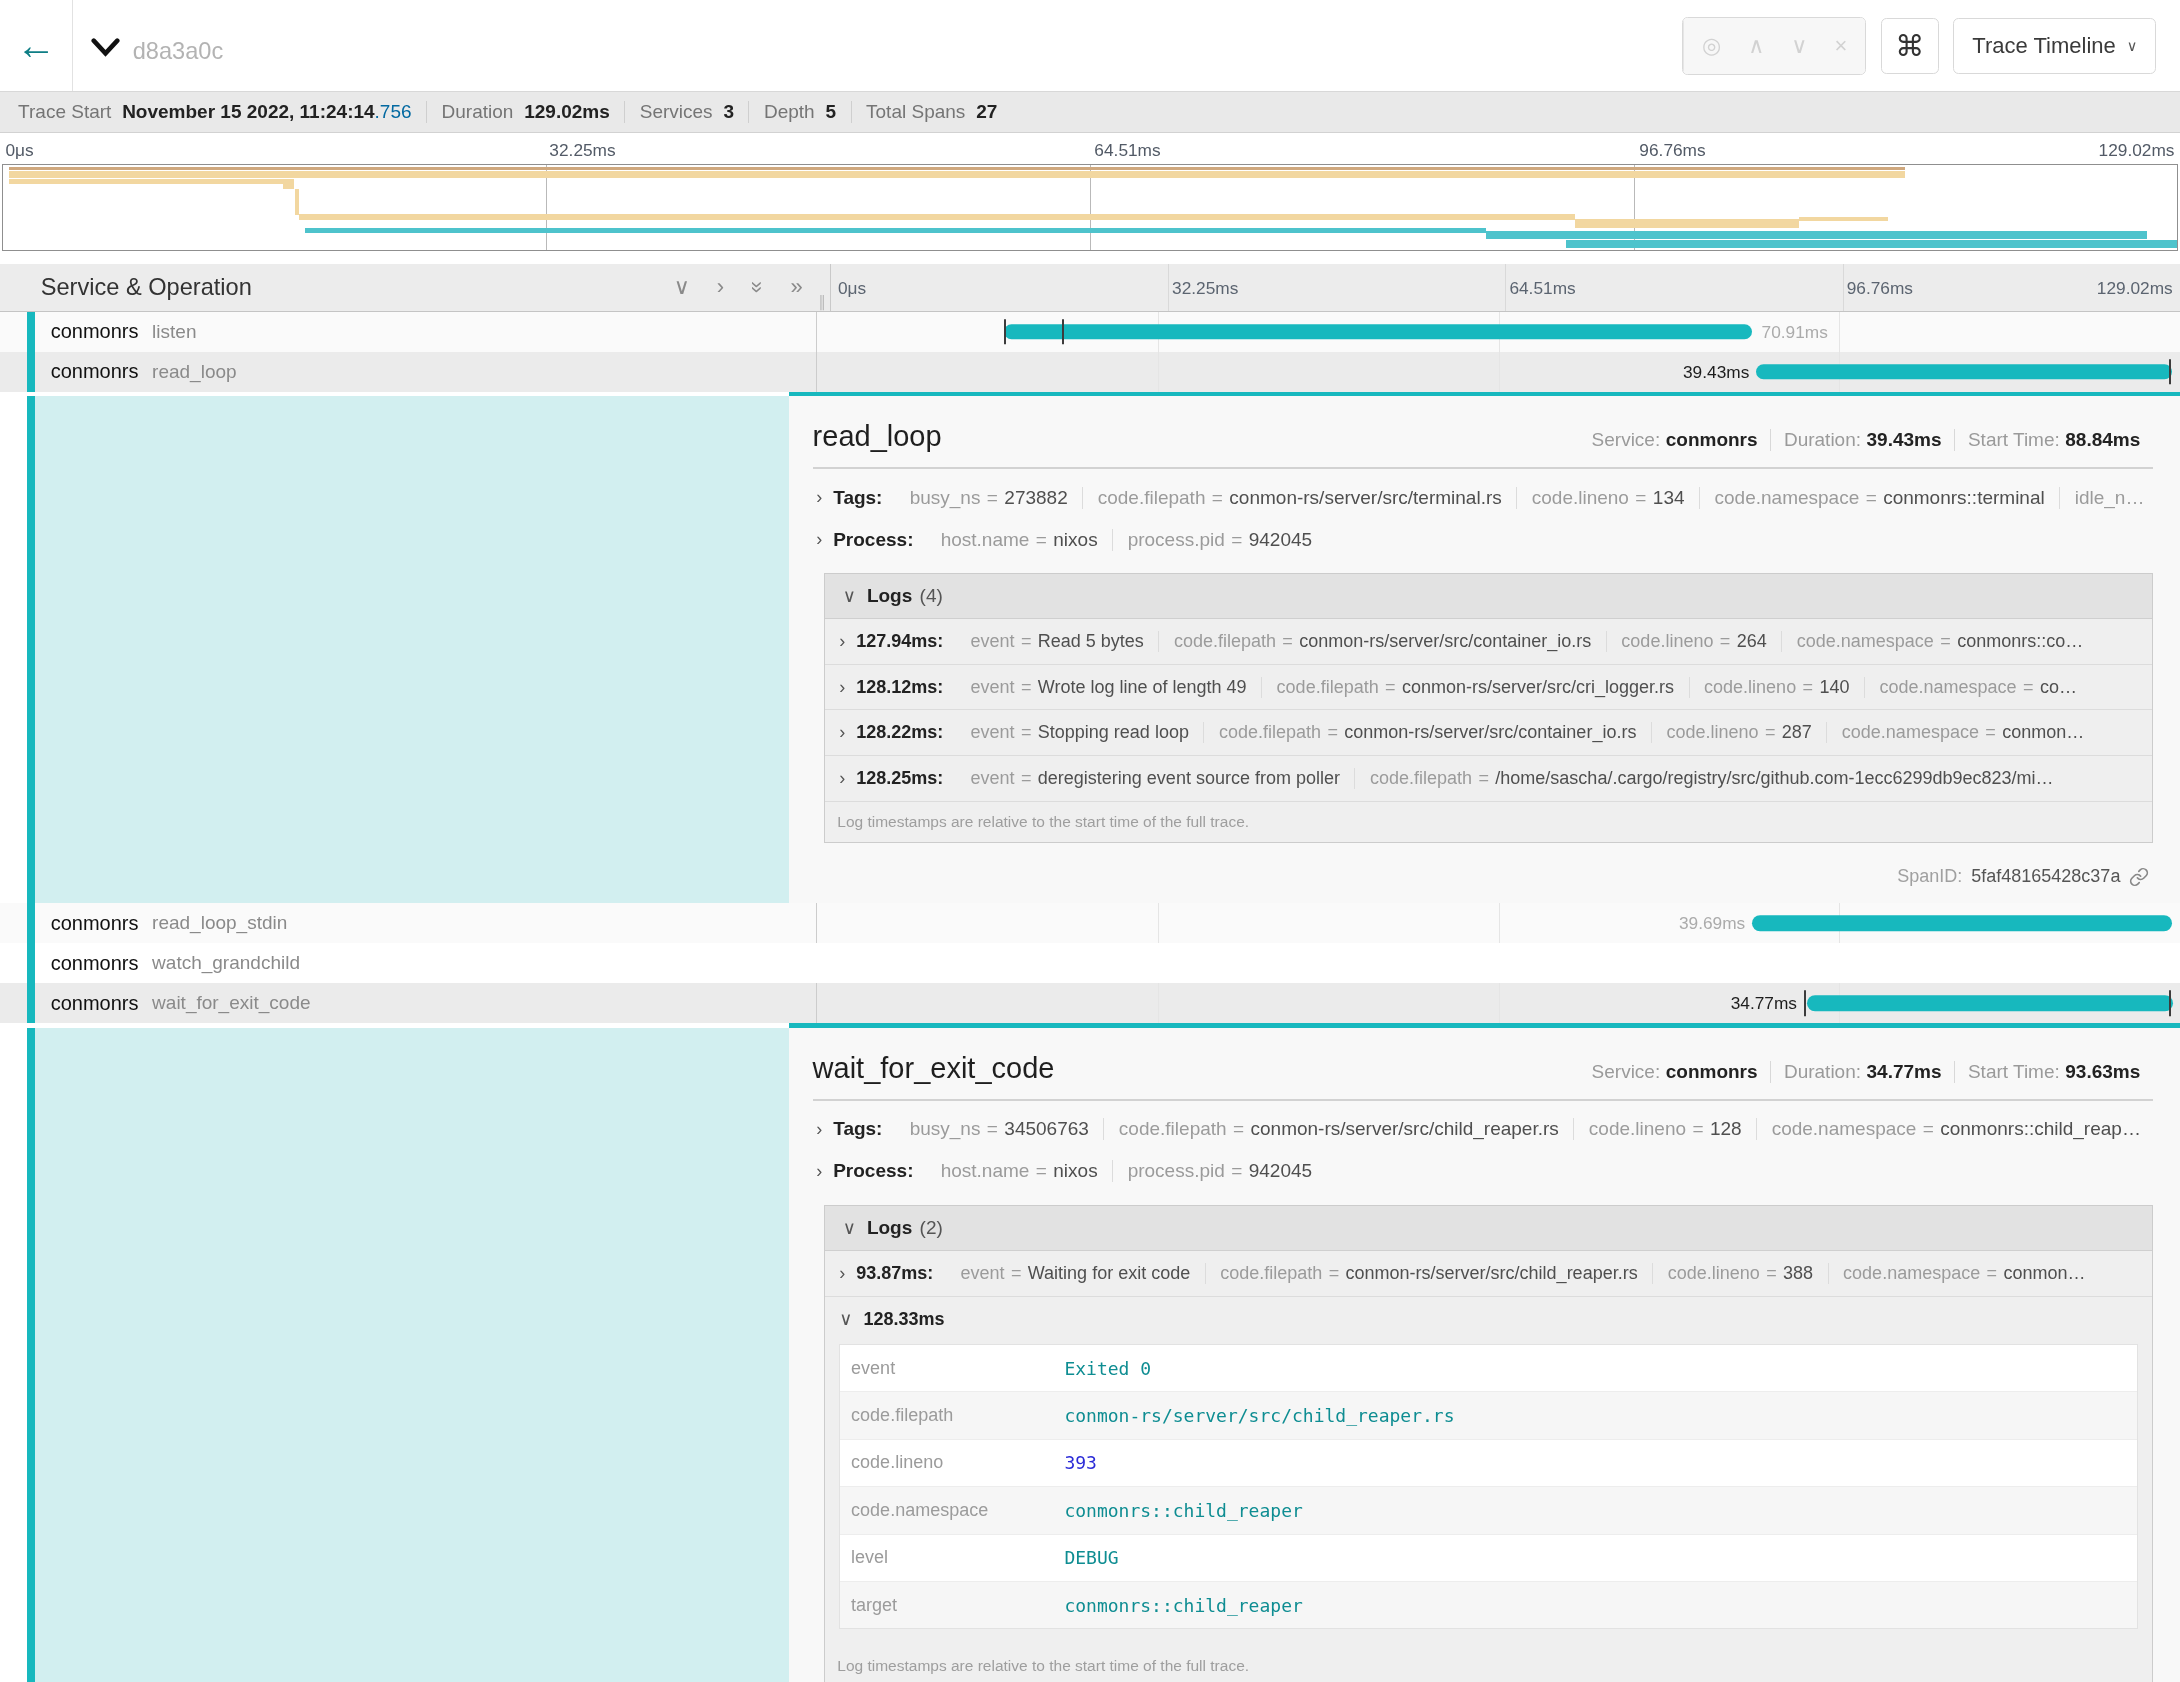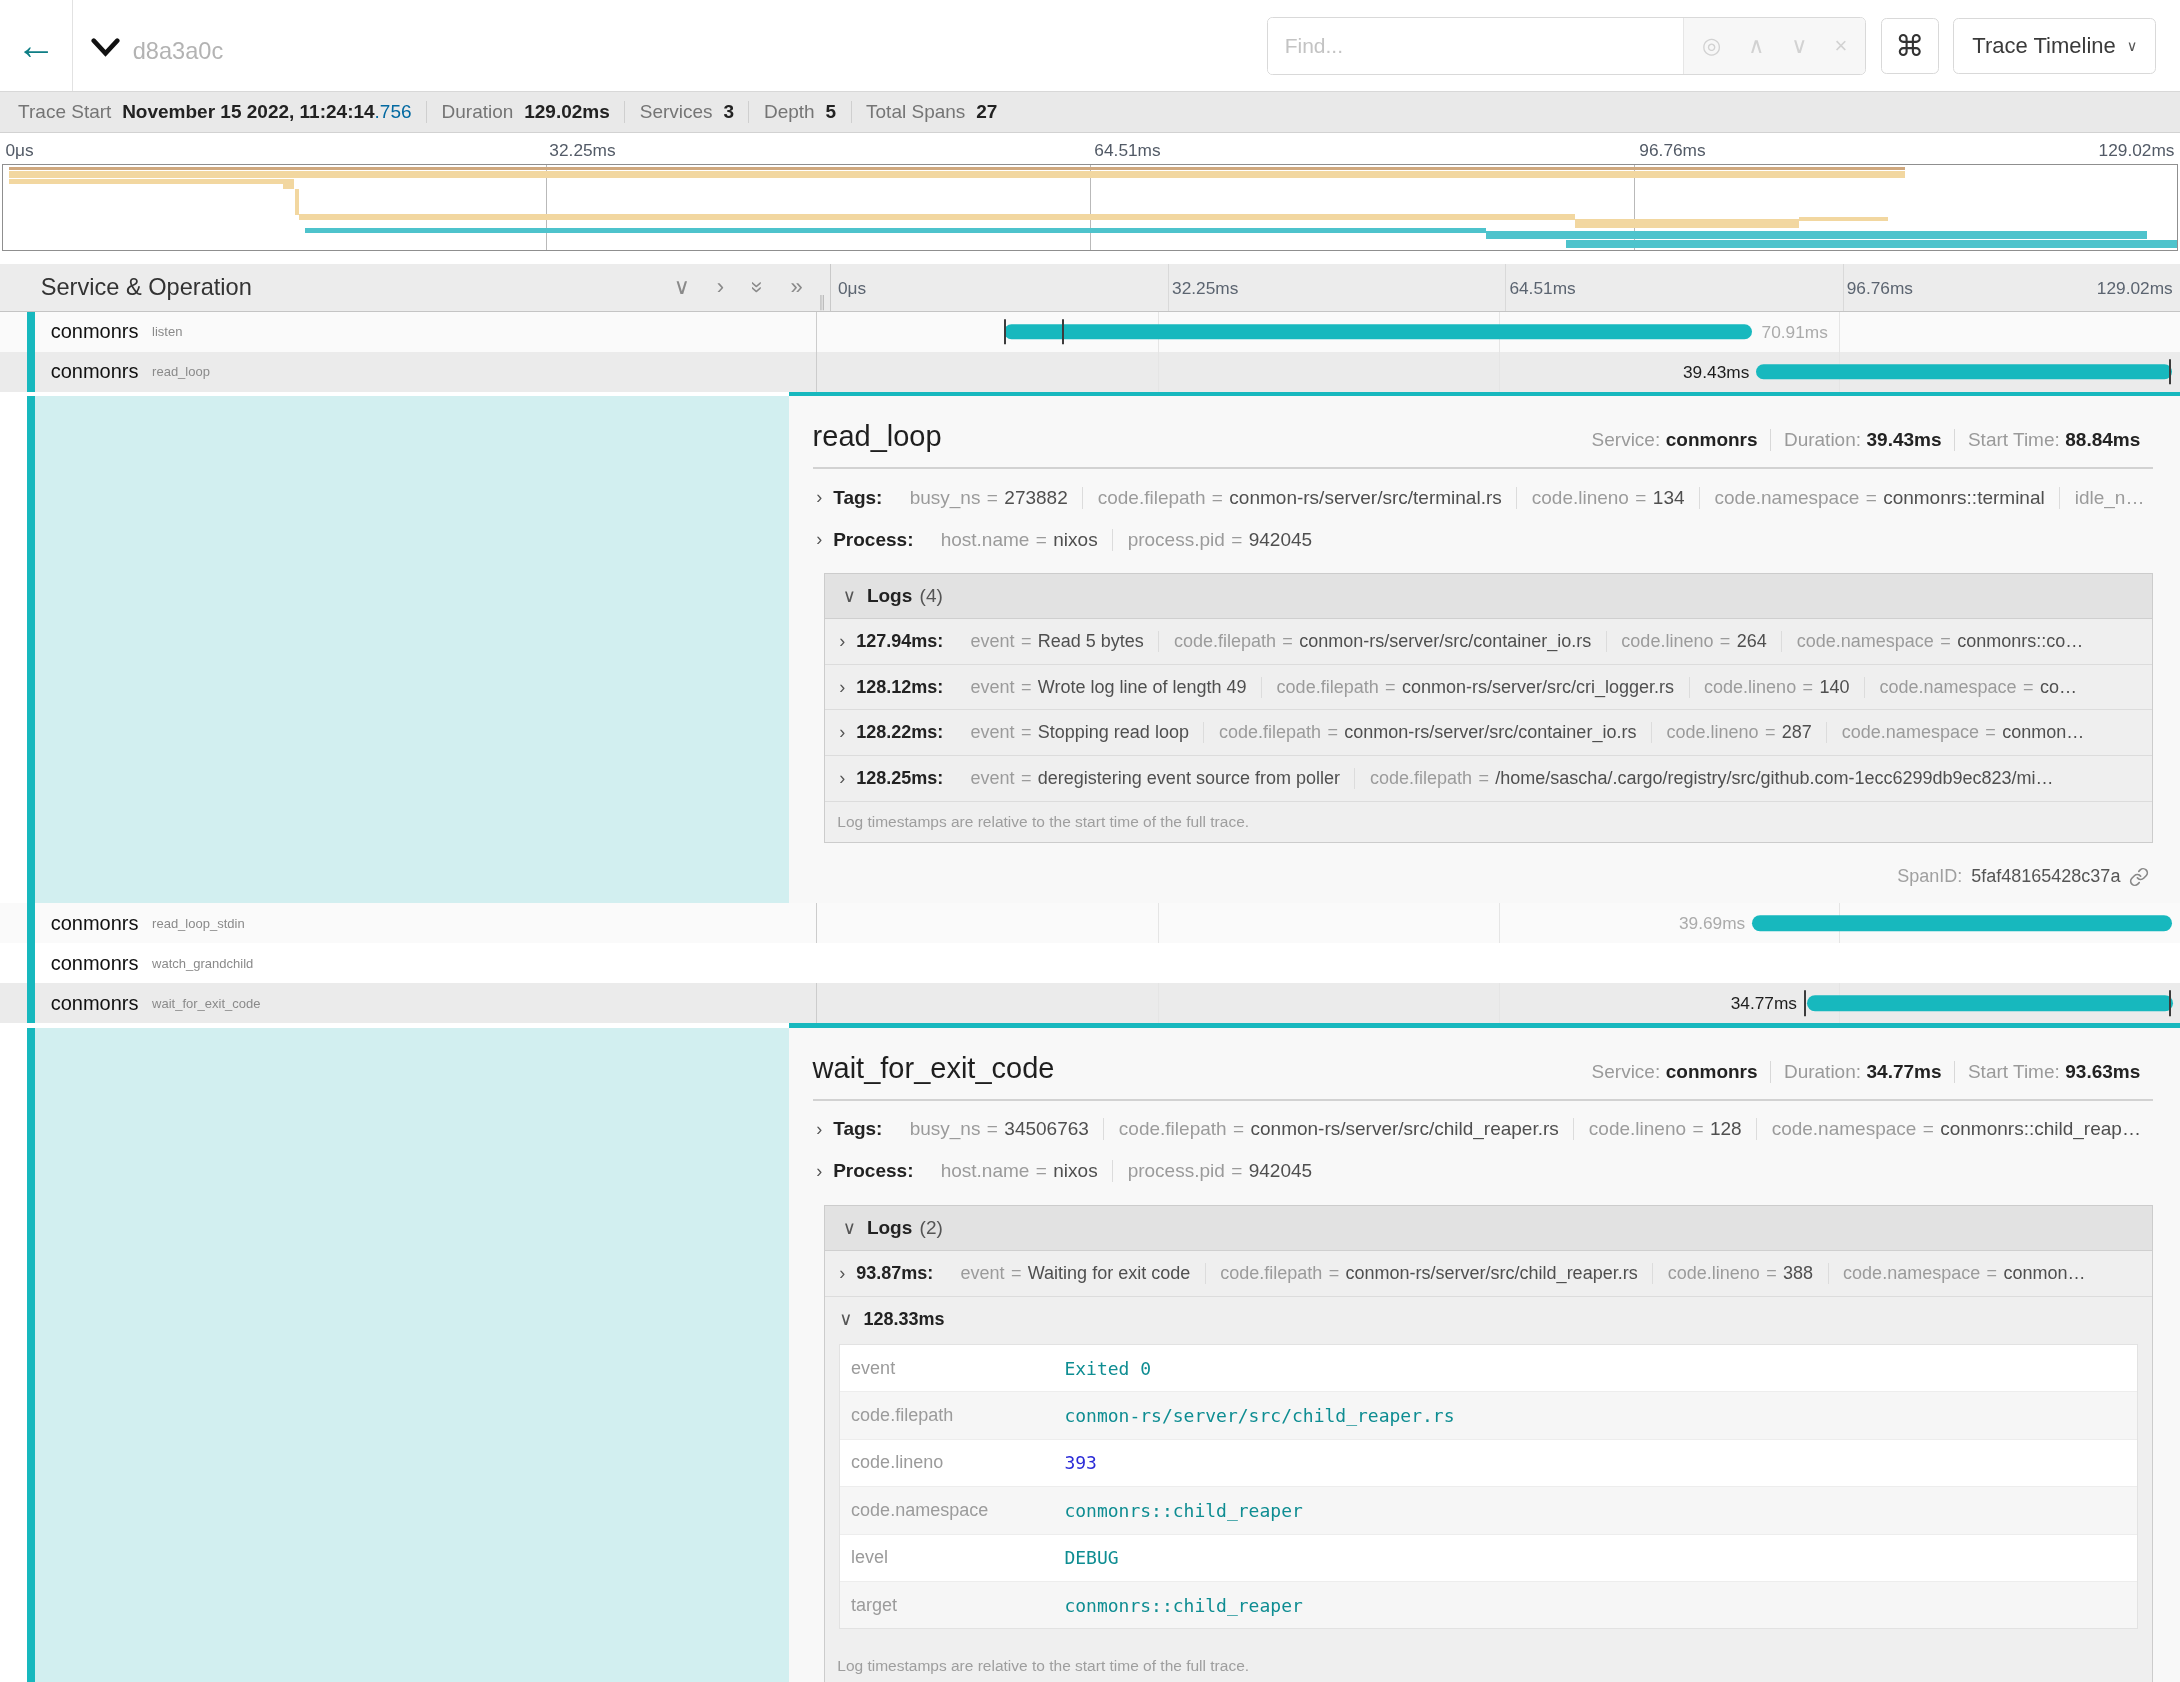--- a/index.html
+++ b/index.html
@@ -57,21 +57,21 @@
   
   .row{height:40px;display:flex;}
   .row.odd{background:#fafafa;}
   .row.even{background:#ffffff;}
   .row.sel{background:#ebebeb;}
   .row-left{width:789px;flex:none;display:flex;align-items:stretch;position:relative;}
   .indent1{padding-left:27px;}
   .svcbar{width:8.2px;background:#17b8be;flex:none;margin-right:15.5px;}
   .row-left .txt{display:flex;align-items:center;min-width:0;}
   .svc{font-size:20px;color:#101010;margin-right:13.6px;white-space:nowrap;}
-  .op{font-size:13px;color:#8a8a8a;white-space:nowrap;}
+  .op{font-size:19px;color:#8a8a8a;white-space:nowrap;}
   .row-right{flex:1;position:relative;border-left:0.9px solid #ccc;}
   .row .gl{position:absolute;top:0;bottom:0;width:0.9px;background:#e5e5e5;}
   .bar{position:absolute;top:50%;transform:translateY(-50%);height:15.5px;border-radius:8.2px;background:#17b8be;cursor:pointer;}
   .btick{position:absolute;top:50%;transform:translateY(-50%);height:25.5px;width:1.8px;background:#3c3c3c;}
   .dur{position:absolute;top:50%;transform:translateY(-50%);font-size:17.3px;color:#ababab;white-space:nowrap;}
   .dur.dark{color:#1d1d1d;}
   .sel-underline{height:4.5px;background:#17b8be;margin-left:789px;}
 
   
   .detail{display:flex;}
@@ -122,21 +122,20 @@
     <span class="trace-chev">
       <svg width="29" height="20" viewBox="0 0 32 22">
           <polyline points="3,4 16,18 29,4" fill="none" stroke="#111" stroke-width="5" stroke-linecap="round"></polyline>
         </svg>
     </span>
     <div class="titles">
       <div class="trace-id">d8a3a0c</div>
     </div>
     <div class="controls">
       <div class="find-group">
-        <input class="find-input" placeholder="Find..." style="">
         <div class="find-btns">
           <span>◎</span>
           <span>∧</span>
           <span>∨</span>
           <span>×</span>
         </div>
       </div>
       <button class="kbd-btn"><span>⌘</span></button>
       <button class="view-btn">
         <span>Trace Timeline</span>

